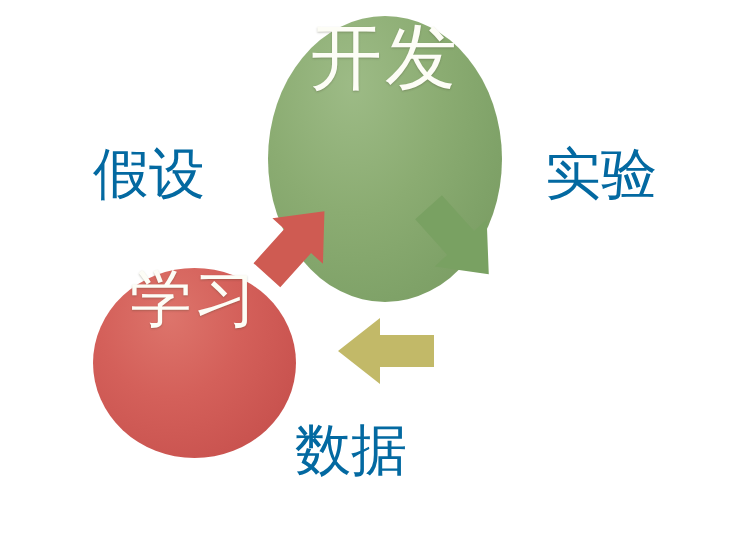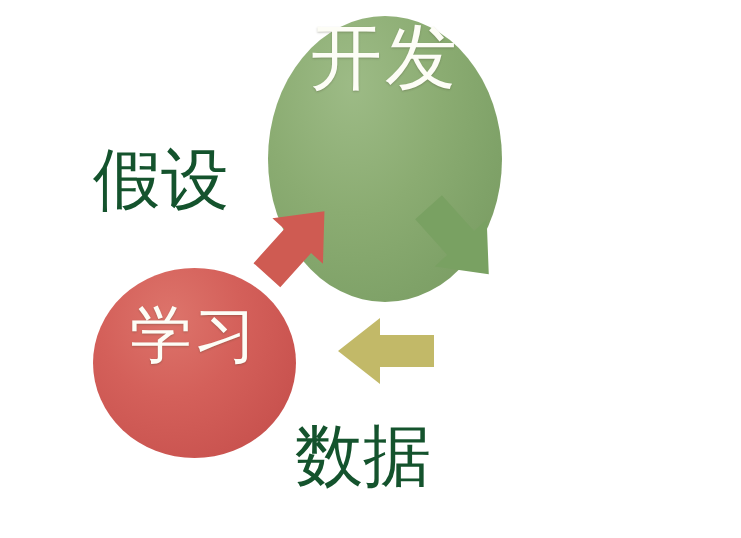--- a/index.html
+++ b/index.html
@@ -26,21 +26,20 @@
     box-sizing: border-box;
   }
   .node-label {
     color: #fdfdf6;
     font-family: "Liberation Serif", "DejaVu Serif", serif;
     letter-spacing: 0.04em;
     line-height: 1;
     text-shadow: 0 1px 2px rgba(60,60,40,0.30);
     user-select: none;
     white-space: nowrap;
-    margin-top: 36px;
   }
 
   
   #node-build {
     left: 268px;
     top: 16px;
     width: 234px;
     height: 286px;
     background: radial-gradient(ellipse at 36% 24%,
                  #9dbb86 0%, #8bac72 42%, #7fa268 72%, #78985f 100%);
@@ -72,23 +71,23 @@
     background: radial-gradient(ellipse at 40% 24%,
                  #d2cb86 0%, #c6bd6e 42%, #bbb163 74%, #b1a657 100%);
   }
   #node-measure .node-label {
     font-size: 62px;
   }
 
   
   .edge-label {
     position: absolute;
-    color: #14532d;
+    color: #0369a1;
     font-family: "Liberation Serif", "DejaVu Serif", serif;
-    font-size: 68px;
+    font-size: 56px;
     line-height: 1;
     white-space: nowrap;
     user-select: none;
   }
   #label-hypothesis { left: 93px;  top: 146px; }
   #label-experiment { left: 545px; top: 146px; }
   #label-data       { left: 295px; top: 422px; text-align: right; }
 
   
   .arrow {
@@ -124,16 +123,17 @@
       <path d="M53 6 L88 48 L71 48 L71 96 L35 96 L35 48 L18 48 Z" fill="#79a162"></path>
     </g>
   </svg>
 
   <svg class="arrow" id="arrow-measure-learn" width="104" height="78" viewBox="0 0 104 78">
     <path d="M4 39 L46 6 L46 23 L100 23 L100 55 L46 55 L46 72 Z" fill="#c2b968"></path>
   </svg>
 
   <div class="edge-label" id="label-hypothesis">假设</div>
 
+  <div class="edge-label" id="label-experiment">实验</div>
 
   <div class="edge-label" id="label-data">数据</div>
 
 </div>
 
 </body></html>

